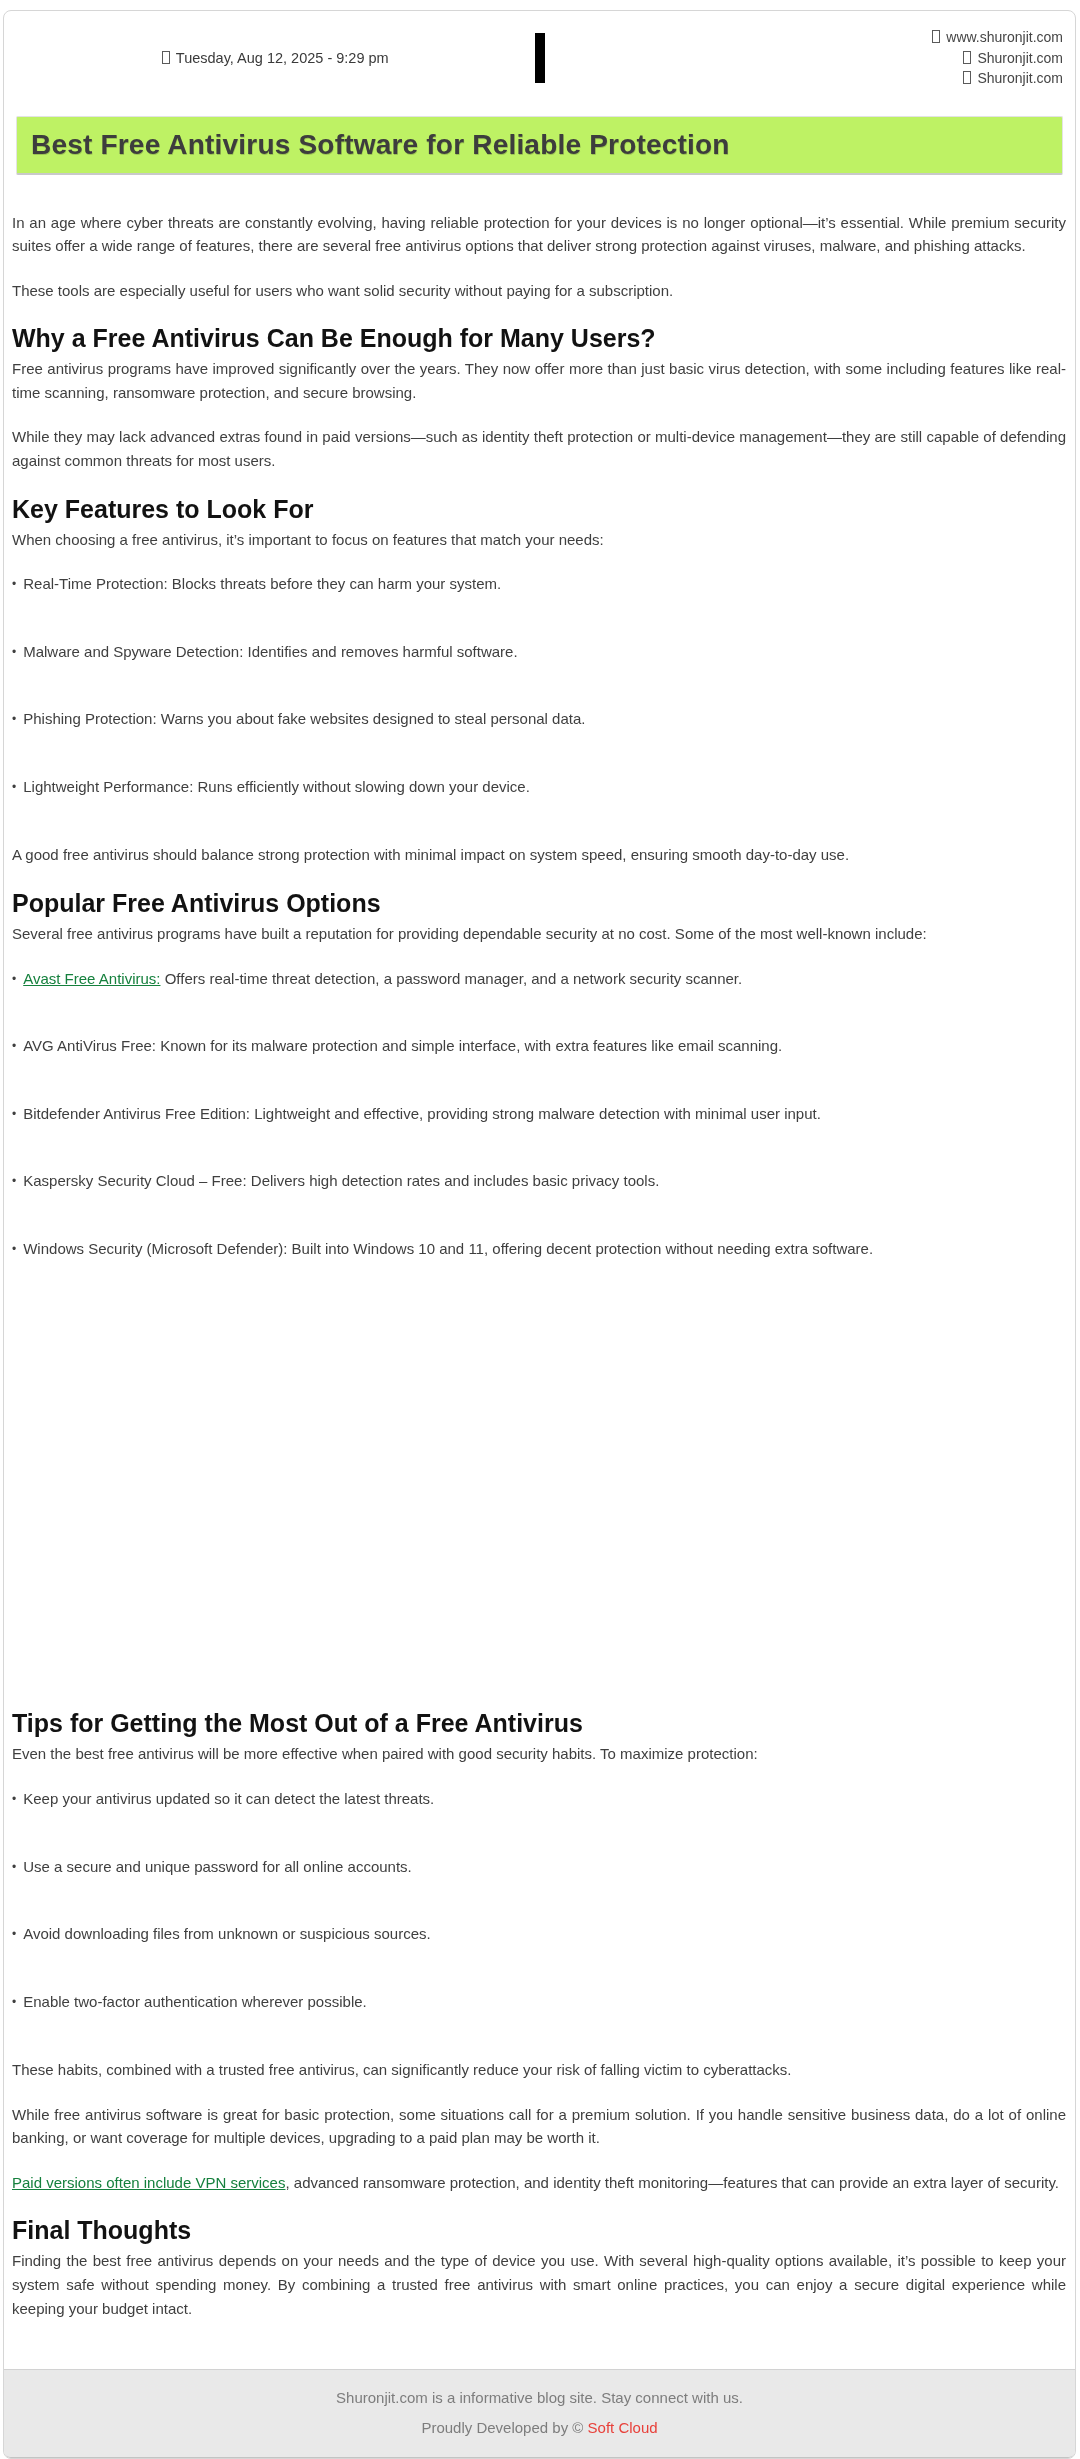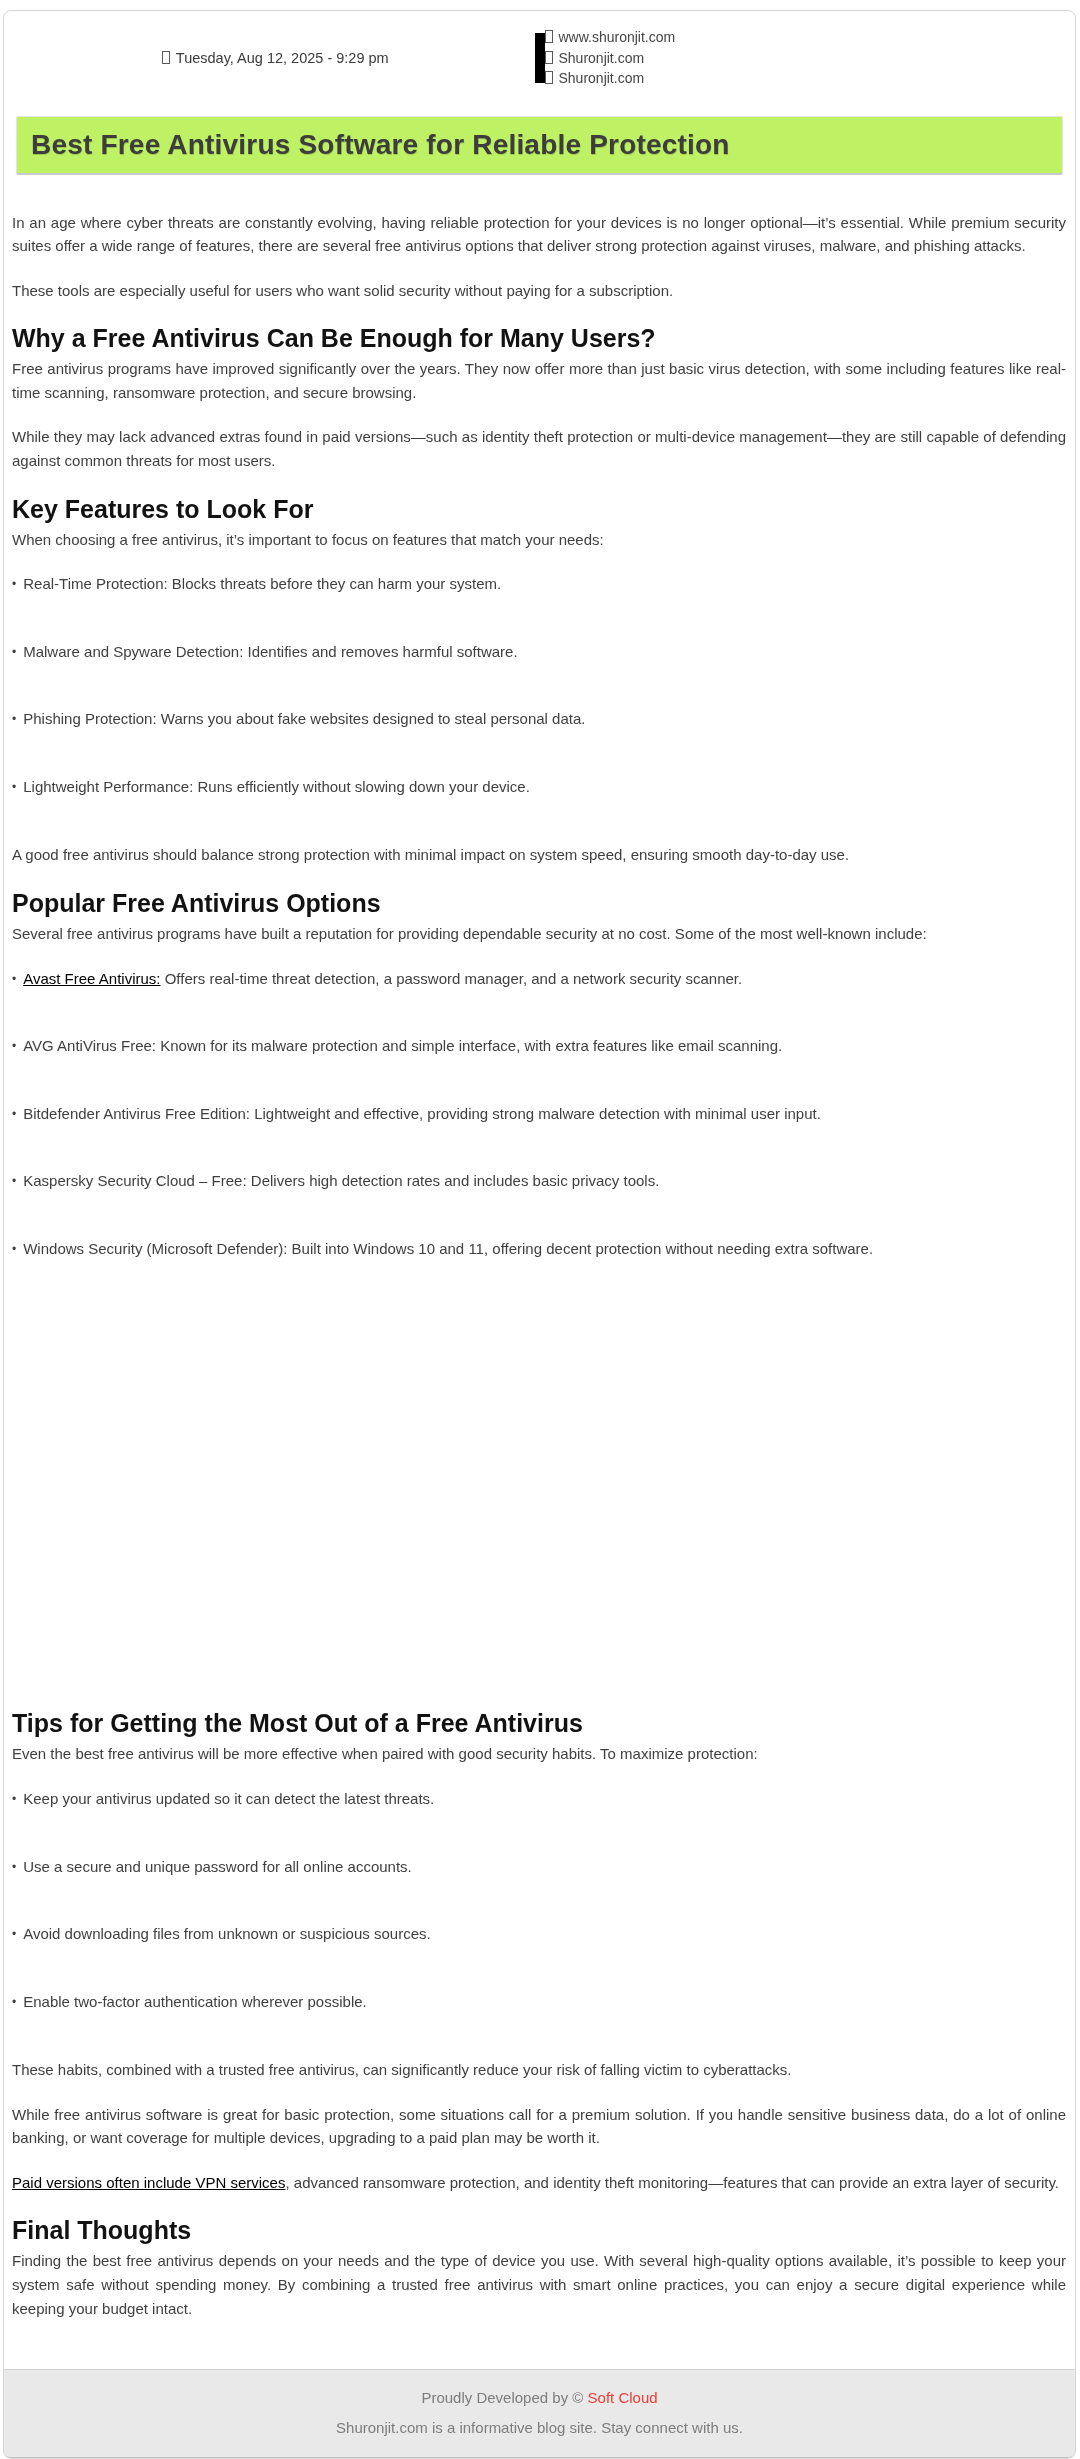--- a/index.html
+++ b/index.html
@@ -17,21 +17,21 @@
     overflow: hidden;
   }
   
   .topbar {
     display: flex;
     align-items: center;
     padding: 16px 12px 13px 12px;
   }
   .topbar .left { flex: 1; font-size: 14.5px; color: #3a3a3a; text-align: center; }
   .topbar .center { flex: 0 0 auto; }
-  .topbar .right { flex: 1; font-size: 14px; color: #454545; }
+  .topbar .right { flex: 1; text-align: right; font-size: 14px; color: #454545; }
   .contact-row { line-height: 20.5px; cursor: pointer; }
   .logo-bar { width: 10px; height: 50px; background: #000000; margin: 0 auto; }
   .tofu {
     display: inline-block;
     width: 8px; height: 13px;
     border: 1px solid #5a5a5a;
     margin-right: 6px;
     vertical-align: -1px;
   }
   
@@ -79,21 +79,21 @@
   }
   ul.blist li:last-child { margin-bottom: 45px; }
   ul.blist li::before {
     content: "\2022";
     font-size: 12px;
     margin-right: 7px;
     vertical-align: 1px;
     color: #3f3f3f;
   }
   a.inline-link {
-    color: #000000;
+    color: #15803d;
     text-decoration: underline;
     cursor: pointer;
   }
   .spacer { height: 385px; }
   
   .footer {
     background: #e9e9e9;
     border-top: 1px solid #d2d2d2;
     border-bottom: 1px solid #c4c4c4;
     border-radius: 0 0 6px 6px;
@@ -178,17 +178,17 @@
 
     <p>While free antivirus software is great for basic protection, some situations call for a premium solution. If you handle sensitive business data, do a lot of online banking, or want coverage for multiple devices, upgrading to a paid plan may be worth it.</p>
     <p><a href="#" class="inline-link">Paid versions often include VPN services</a><span>, advanced ransomware protection, and identity theft monitoring—features that can provide an extra layer of security.</span></p>
 
     <h2>Final Thoughts</h2>
     <p>Finding the best free antivirus depends on your needs and the type of device you use. With several high-quality options available, it’s possible to keep your system safe without spending money. By combining a trusted free antivirus with smart online practices, you can enjoy a secure digital experience while keeping your budget intact.</p>
 
   </div>
 
   <div class="footer">
+    <p>Shuronjit.com is a informative blog site. Stay connect with us.</p>
     <p><span>Proudly Developed by © </span><a href="#" class="softcloud">Soft Cloud</a></p>
-    <p>Shuronjit.com is a informative blog site. Stay connect with us.</p>
   </div>
 
 </div>
 
 </body></html>

